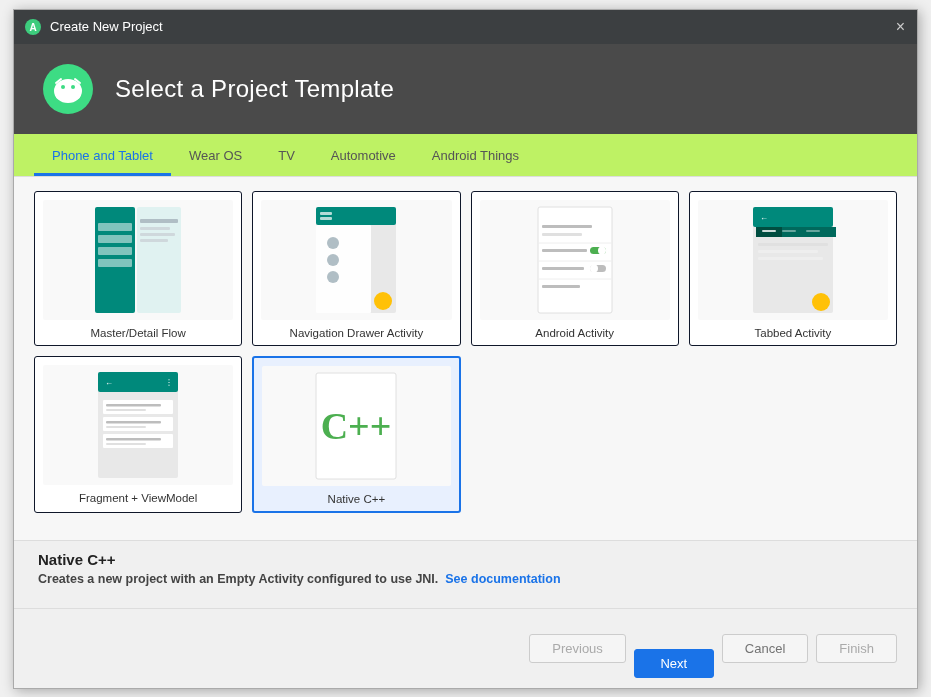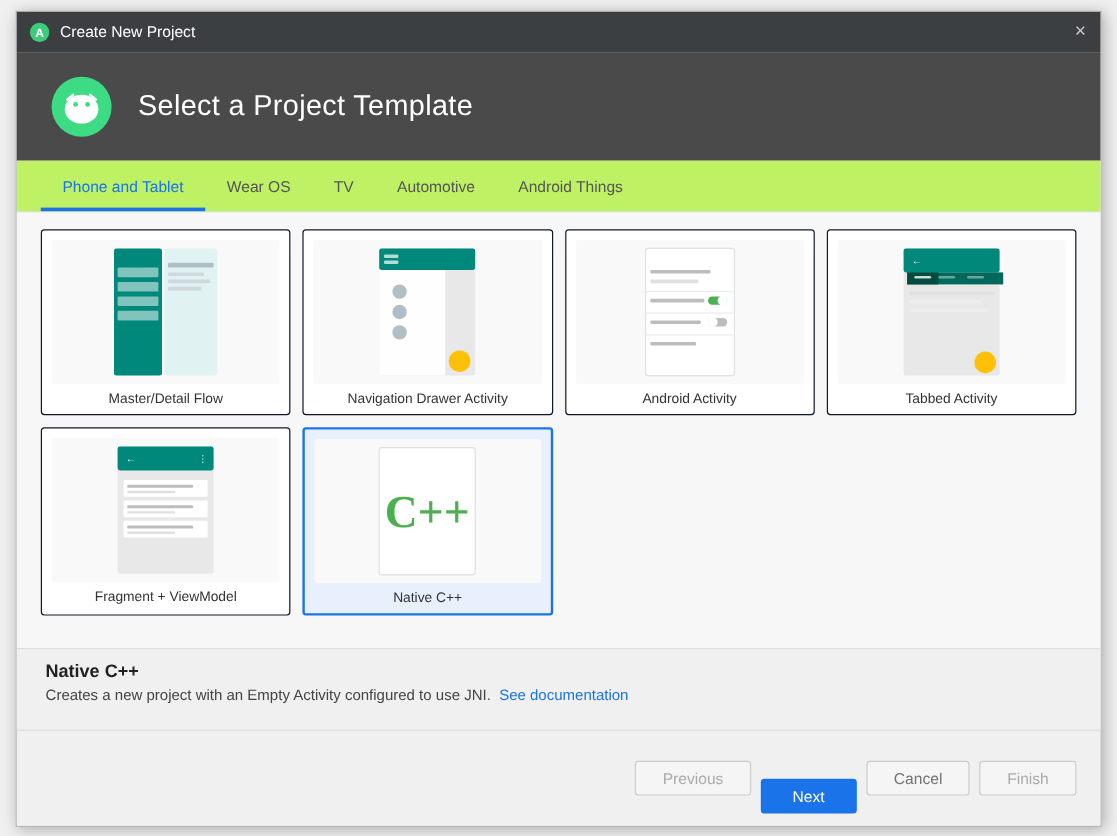--- a/index.html
+++ b/index.html
@@ -143,20 +143,21 @@
     }
     .info-title {
       font-size: 15px;
       font-weight: 600;
       color: #222222;
       margin-bottom: 4px;
     }
     .info-description {
       font-size: 12.5px;
       color: #444444;
+      font-weight: bold;
     }
     .info-link {
       color: #1a73e8;
       text-decoration: none;
       font-size: 12.5px;
     }
     .button-bar {
       display: flex;
       justify-content: flex-end;
       align-items: center;

